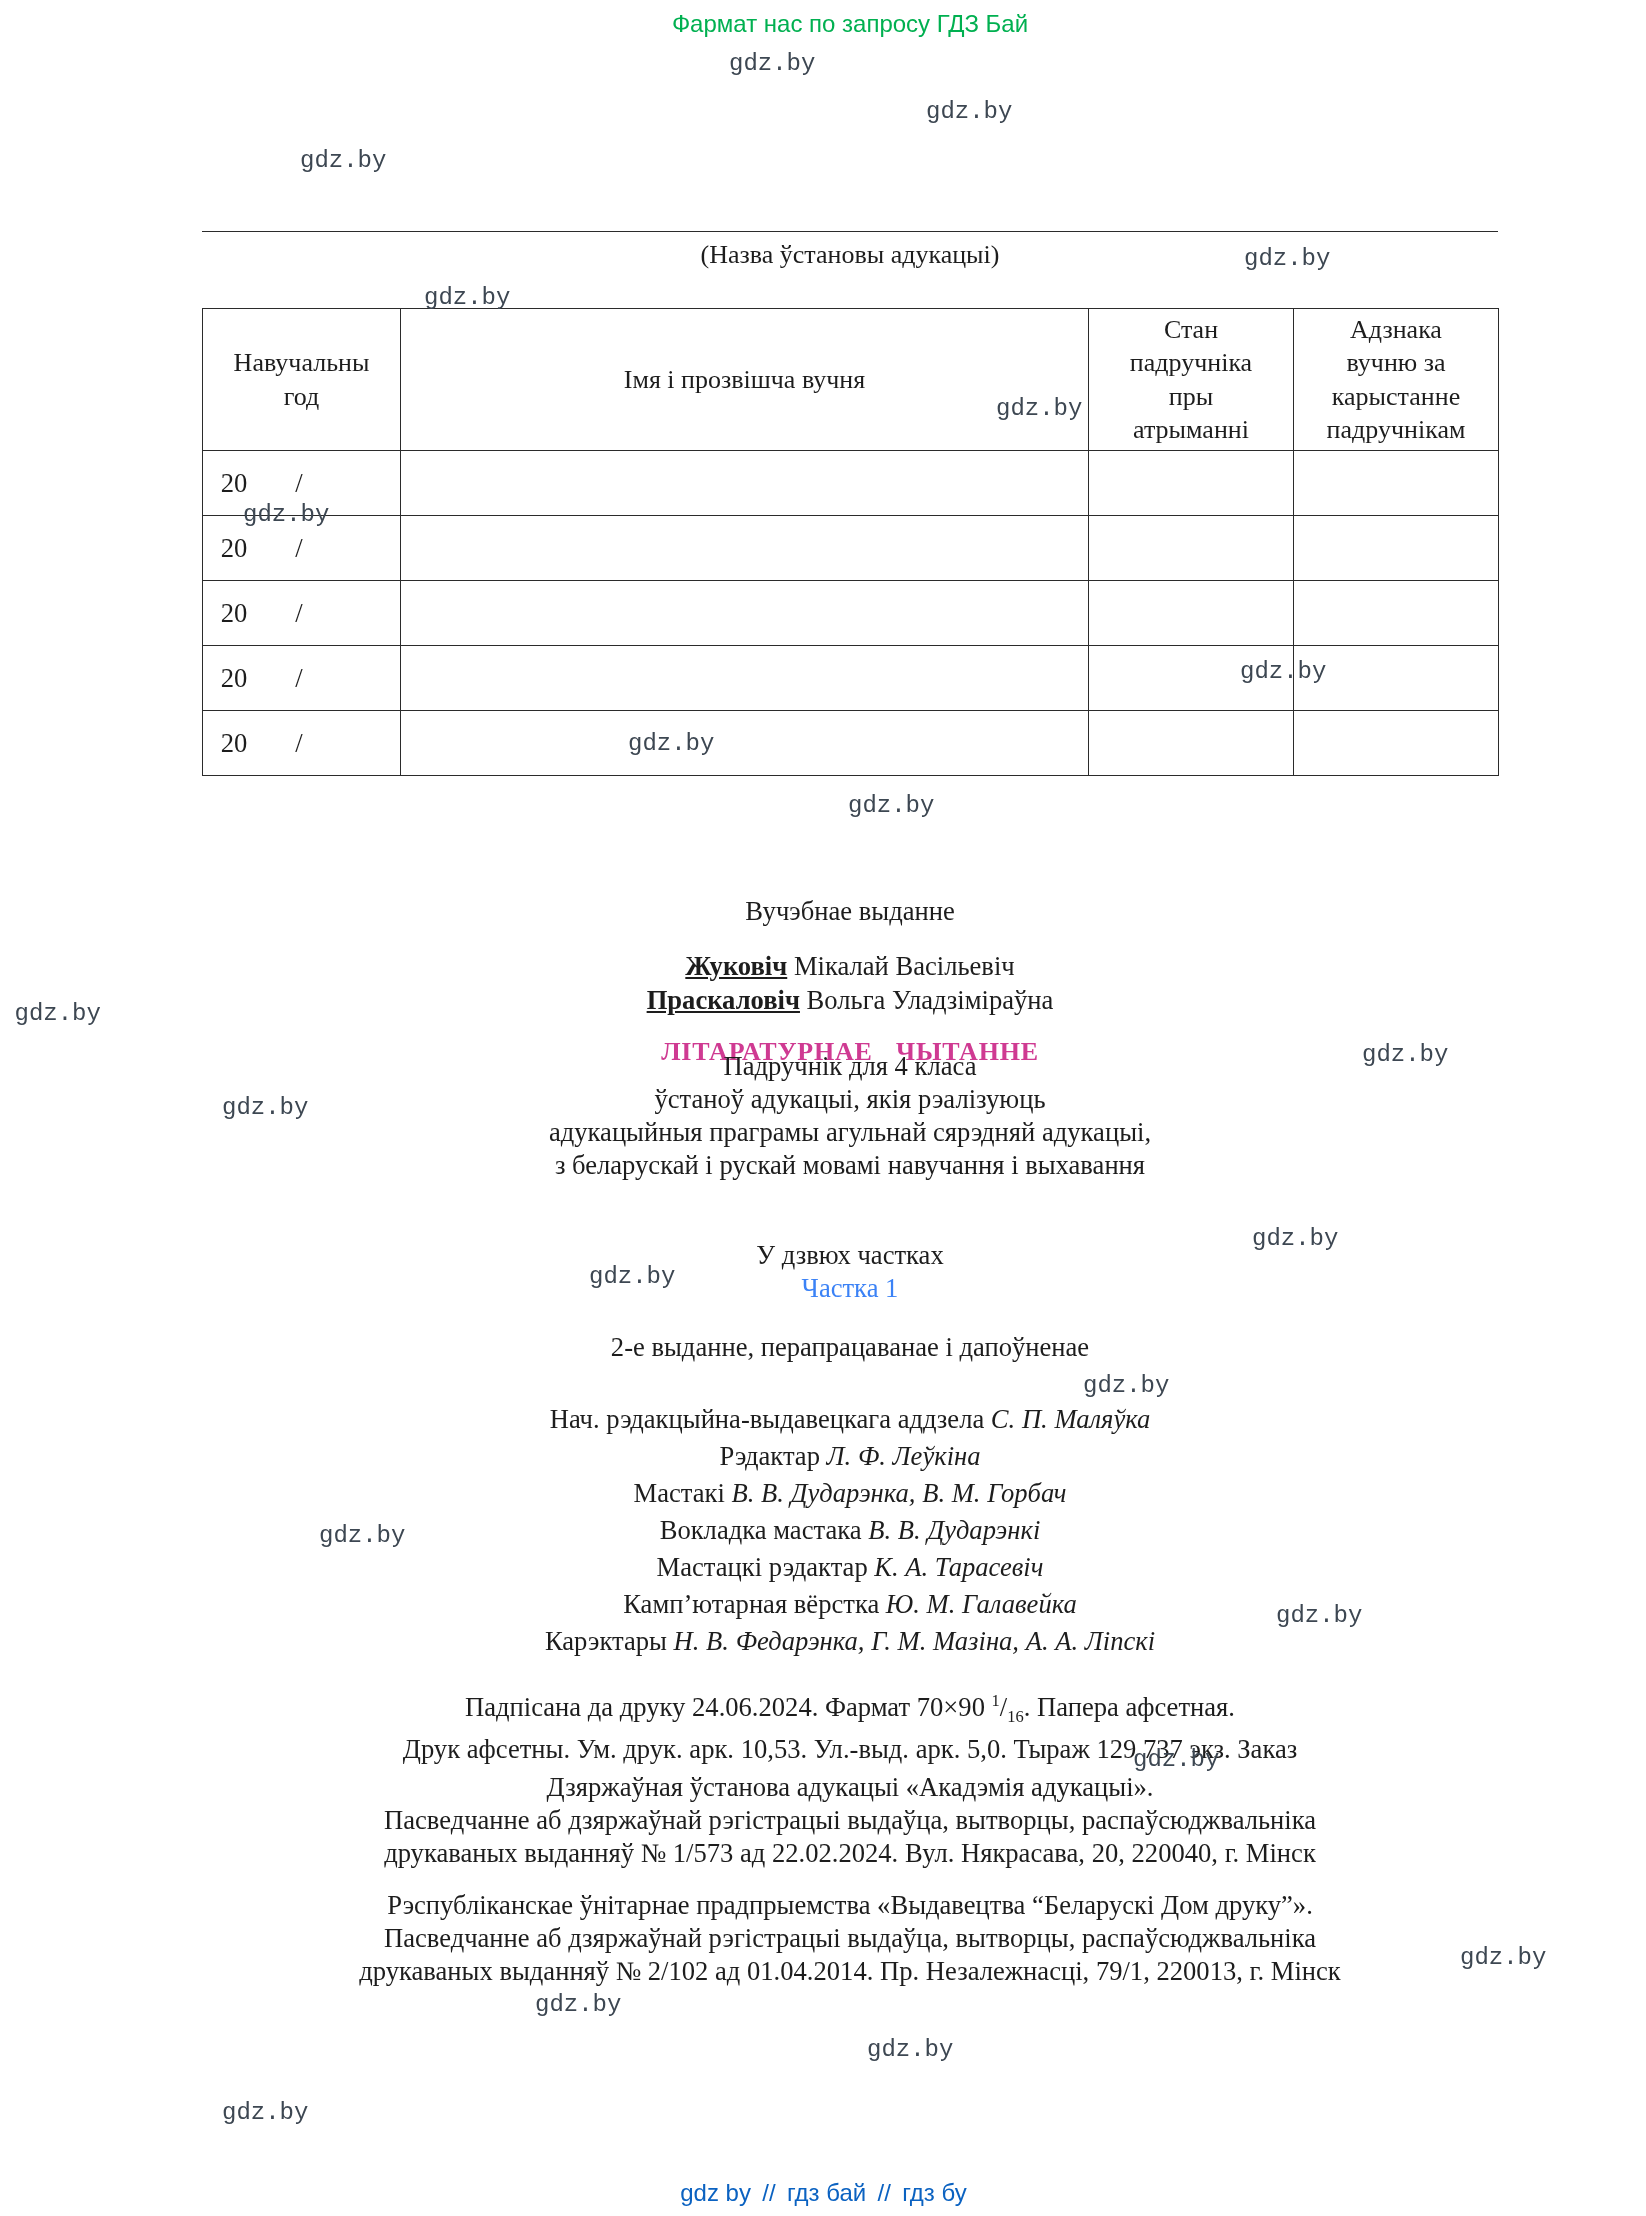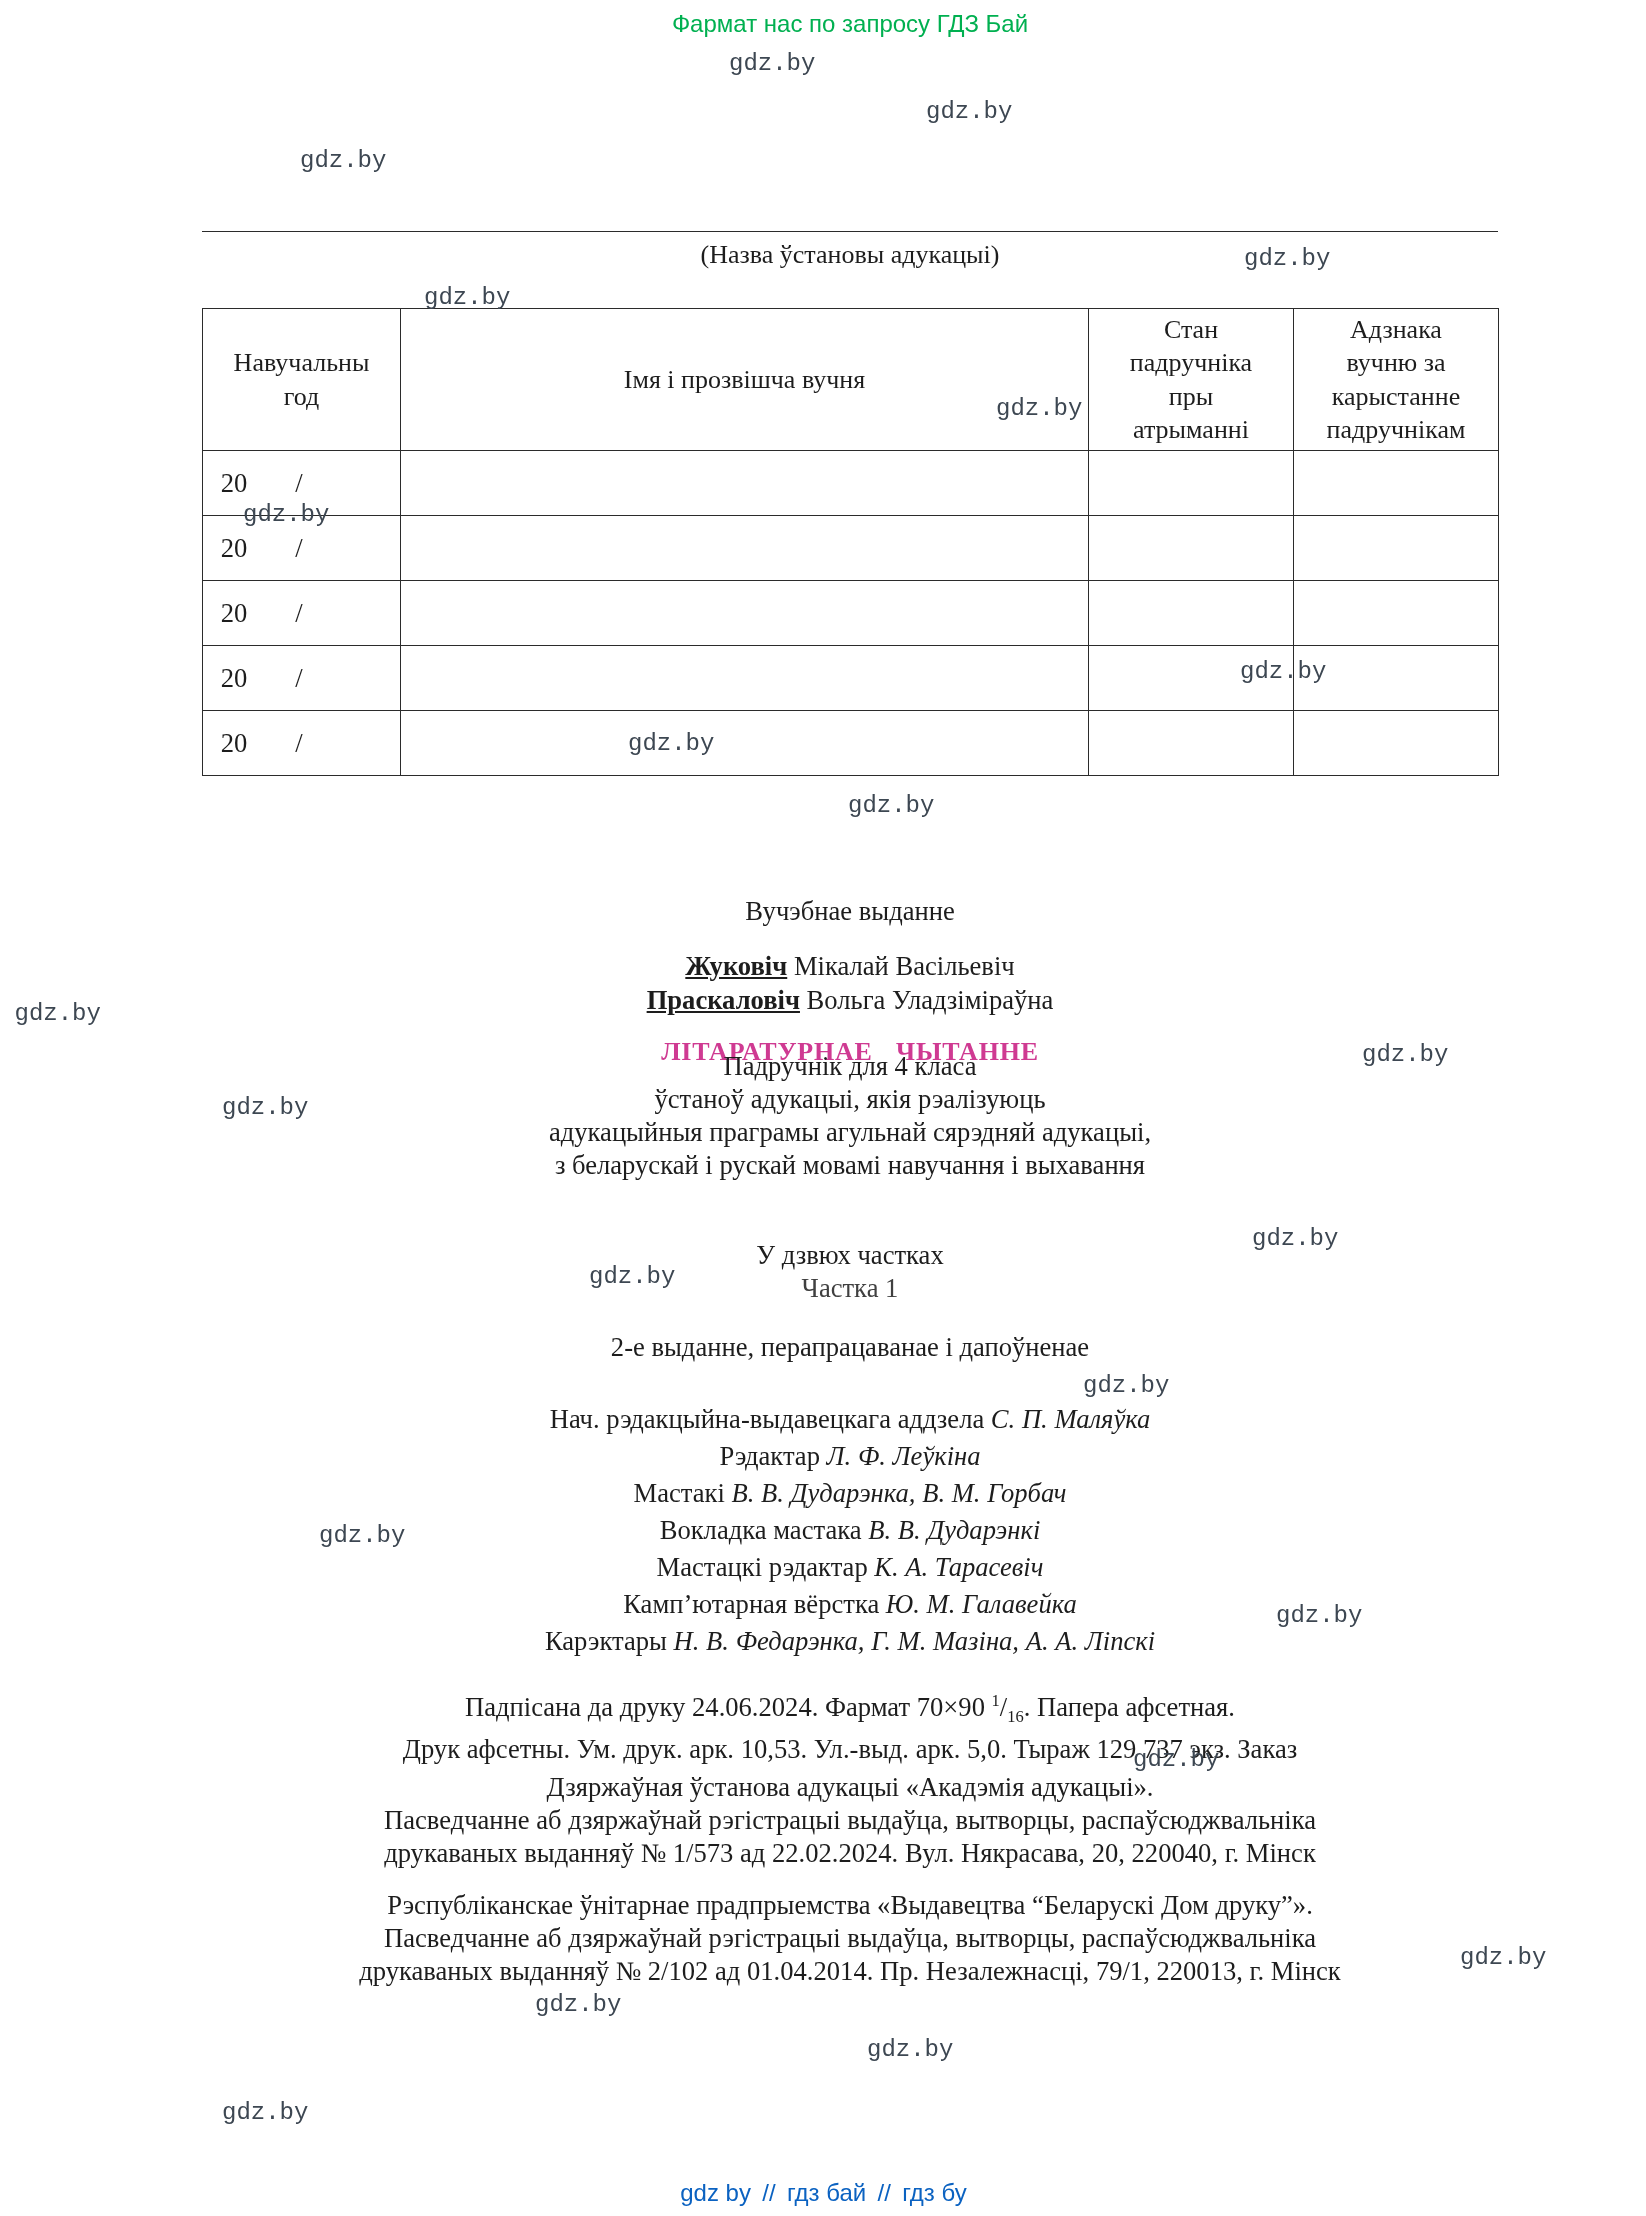--- a/index.html
+++ b/index.html
@@ -80,21 +80,21 @@
   .authors { font-weight: normal; line-height: 34px; }
   .authors b { font-weight: bold; text-decoration: underline; }
   .book-title {
     font-size: 26px;
     line-height: 40px;
     font-weight: bold;
     color: #cf3a92;
     word-spacing: 16px;
     letter-spacing: 0.8px;
   }
-  .magenta { color: #404040; }
+  .magenta { color: #3b82f6; }
   .credits { line-height: 37px; }
   .credits .names { font-style: italic; }
   sup, sub { font-size: 0.62em; }
 
   .footer {
     position: absolute;
     top: 2179px; left: 0; width: 100%;
     text-align: center;
     font-family: "Liberation Sans", sans-serif;
     font-size: 24px;

